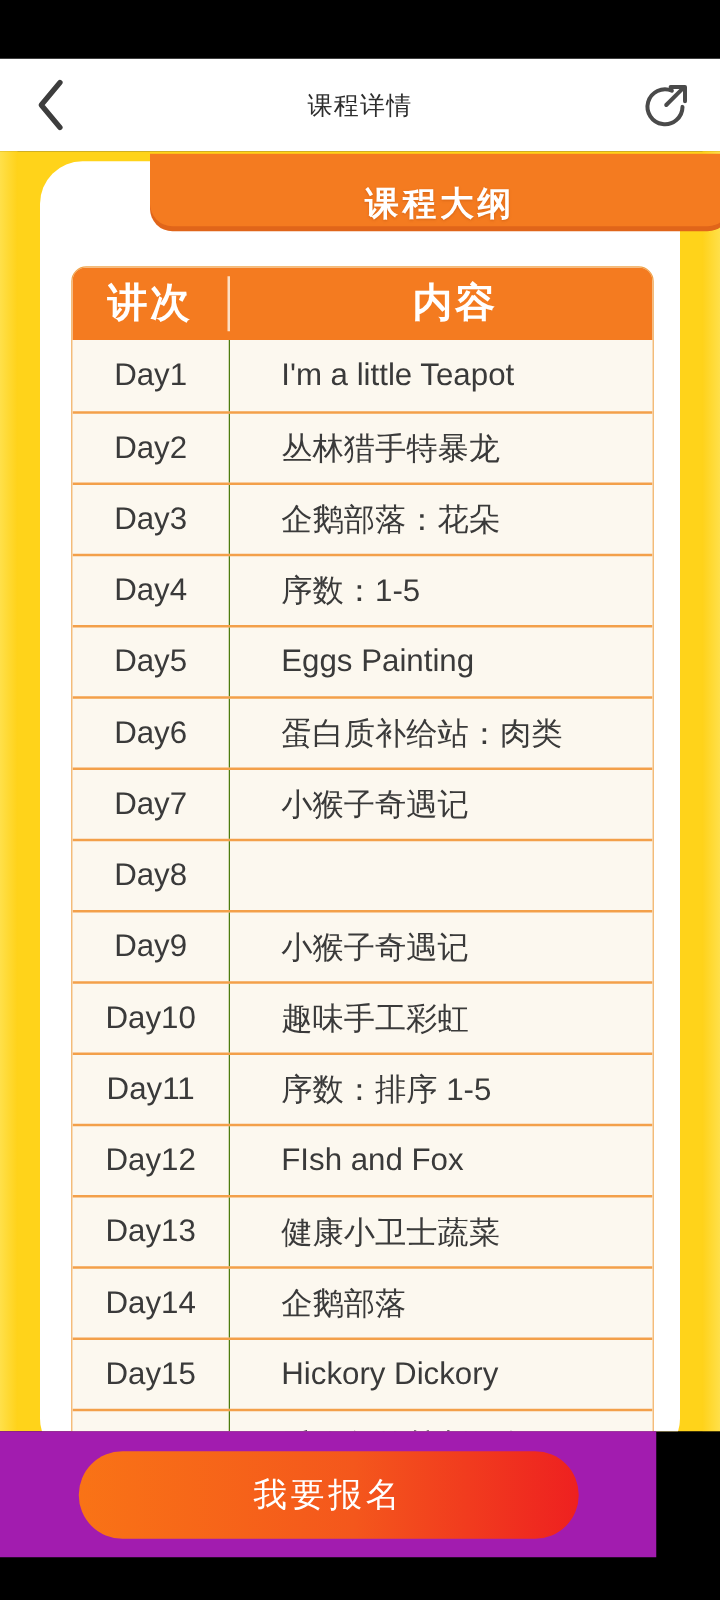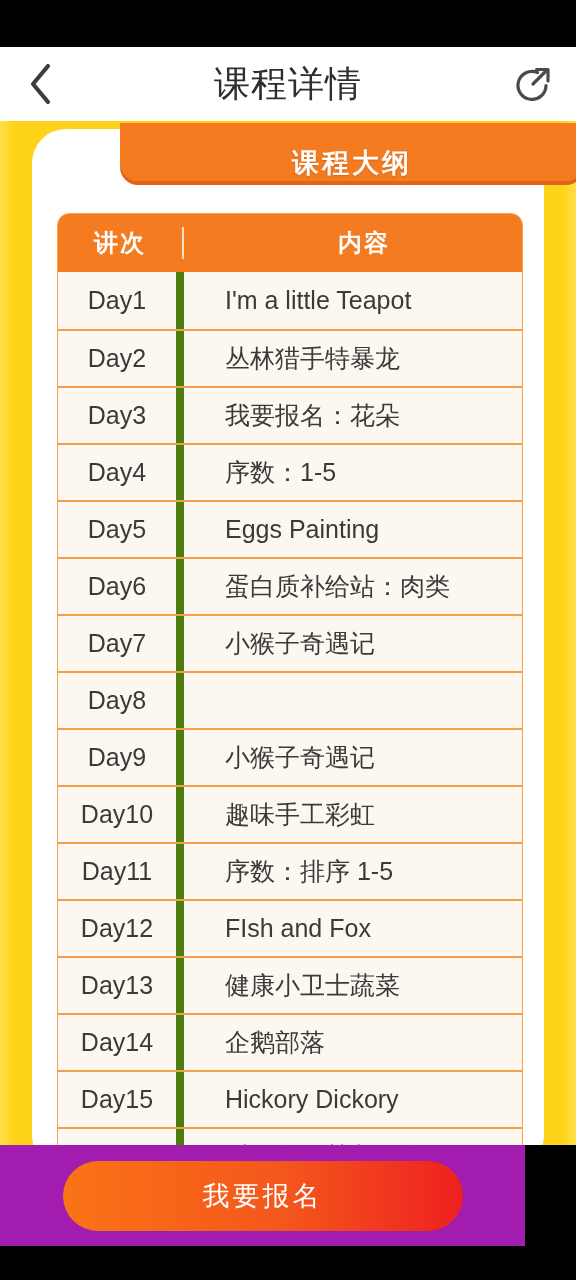--- a/index.html
+++ b/index.html
@@ -35,21 +35,21 @@
     position: absolute;
     top: 47px; left: 0;
     width: 576px;
     height: 74px;
     background: #ffffff;
     display: flex;
     align-items: center;
     justify-content: center;
   }
   .nav-title {
-    font-size: 36px;
+    font-size: 20px;
     color: #2e2e2e;
     letter-spacing: 1px;
     font-weight: 400;
   }
   .nav-back {
     position: absolute;
     left: 8px; top: 0;
     width: 64px; height: 74px;
     display: flex; align-items: center; justify-content: center;
     cursor: pointer;
@@ -134,21 +134,21 @@
   }
 
   .thead {
     display: flex;
     background: #F47B20;
     height: 58px;
     align-items: center;
   }
   .thead .th {
     color: #ffffff;
-    font-size: 24px;
+    font-size: 32px;
     font-weight: bold;
     text-align: center;
     letter-spacing: 2px;
   }
   .col-a { width: 126px; flex: 0 0 126px; }
   .col-b { flex: 1 1 auto; padding-left: 22px; }
   .thead .col-a { border-right: 2px solid #FDE0C4; }
 
   .trow {
     display: flex;
@@ -158,21 +158,21 @@
     border-top: 2px solid #F3A04A;
   }
   .trow:first-of-type { border-top: none; }
 
   .trow .cell {
     font-size: 25px;
     color: #3a3a3a;
   }
   .trow .col-a {
     text-align: center;
-    border-right: 8px solid #4d7c0f;
+    border-right: 1px solid #4d7c0f;
     height: 100%;
     display: flex;
     align-items: center;
     justify-content: center;
   }
   .trow .col-b {
     height: 100%;
     display: flex;
     align-items: center;
     padding-left: 19px;
@@ -266,21 +266,21 @@
           <div class="trow">
             <div class="cell col-a">Day1</div>
             <div class="cell col-b">I'm a little Teapot</div>
           </div>
           <div class="trow">
             <div class="cell col-a">Day2</div>
             <div class="cell col-b">丛林猎手特暴龙</div>
           </div>
           <div class="trow">
             <div class="cell col-a">Day3</div>
-            <div class="cell col-b">我要报名：花朵</div>
+            <div class="cell col-b">企鹅部落：花朵</div>
           </div>
           <div class="trow">
             <div class="cell col-a">Day4</div>
             <div class="cell col-b">序数：1-5</div>
           </div>
           <div class="trow">
             <div class="cell col-a">Day5</div>
             <div class="cell col-b">Eggs Painting</div>
           </div>
           <div class="trow">

